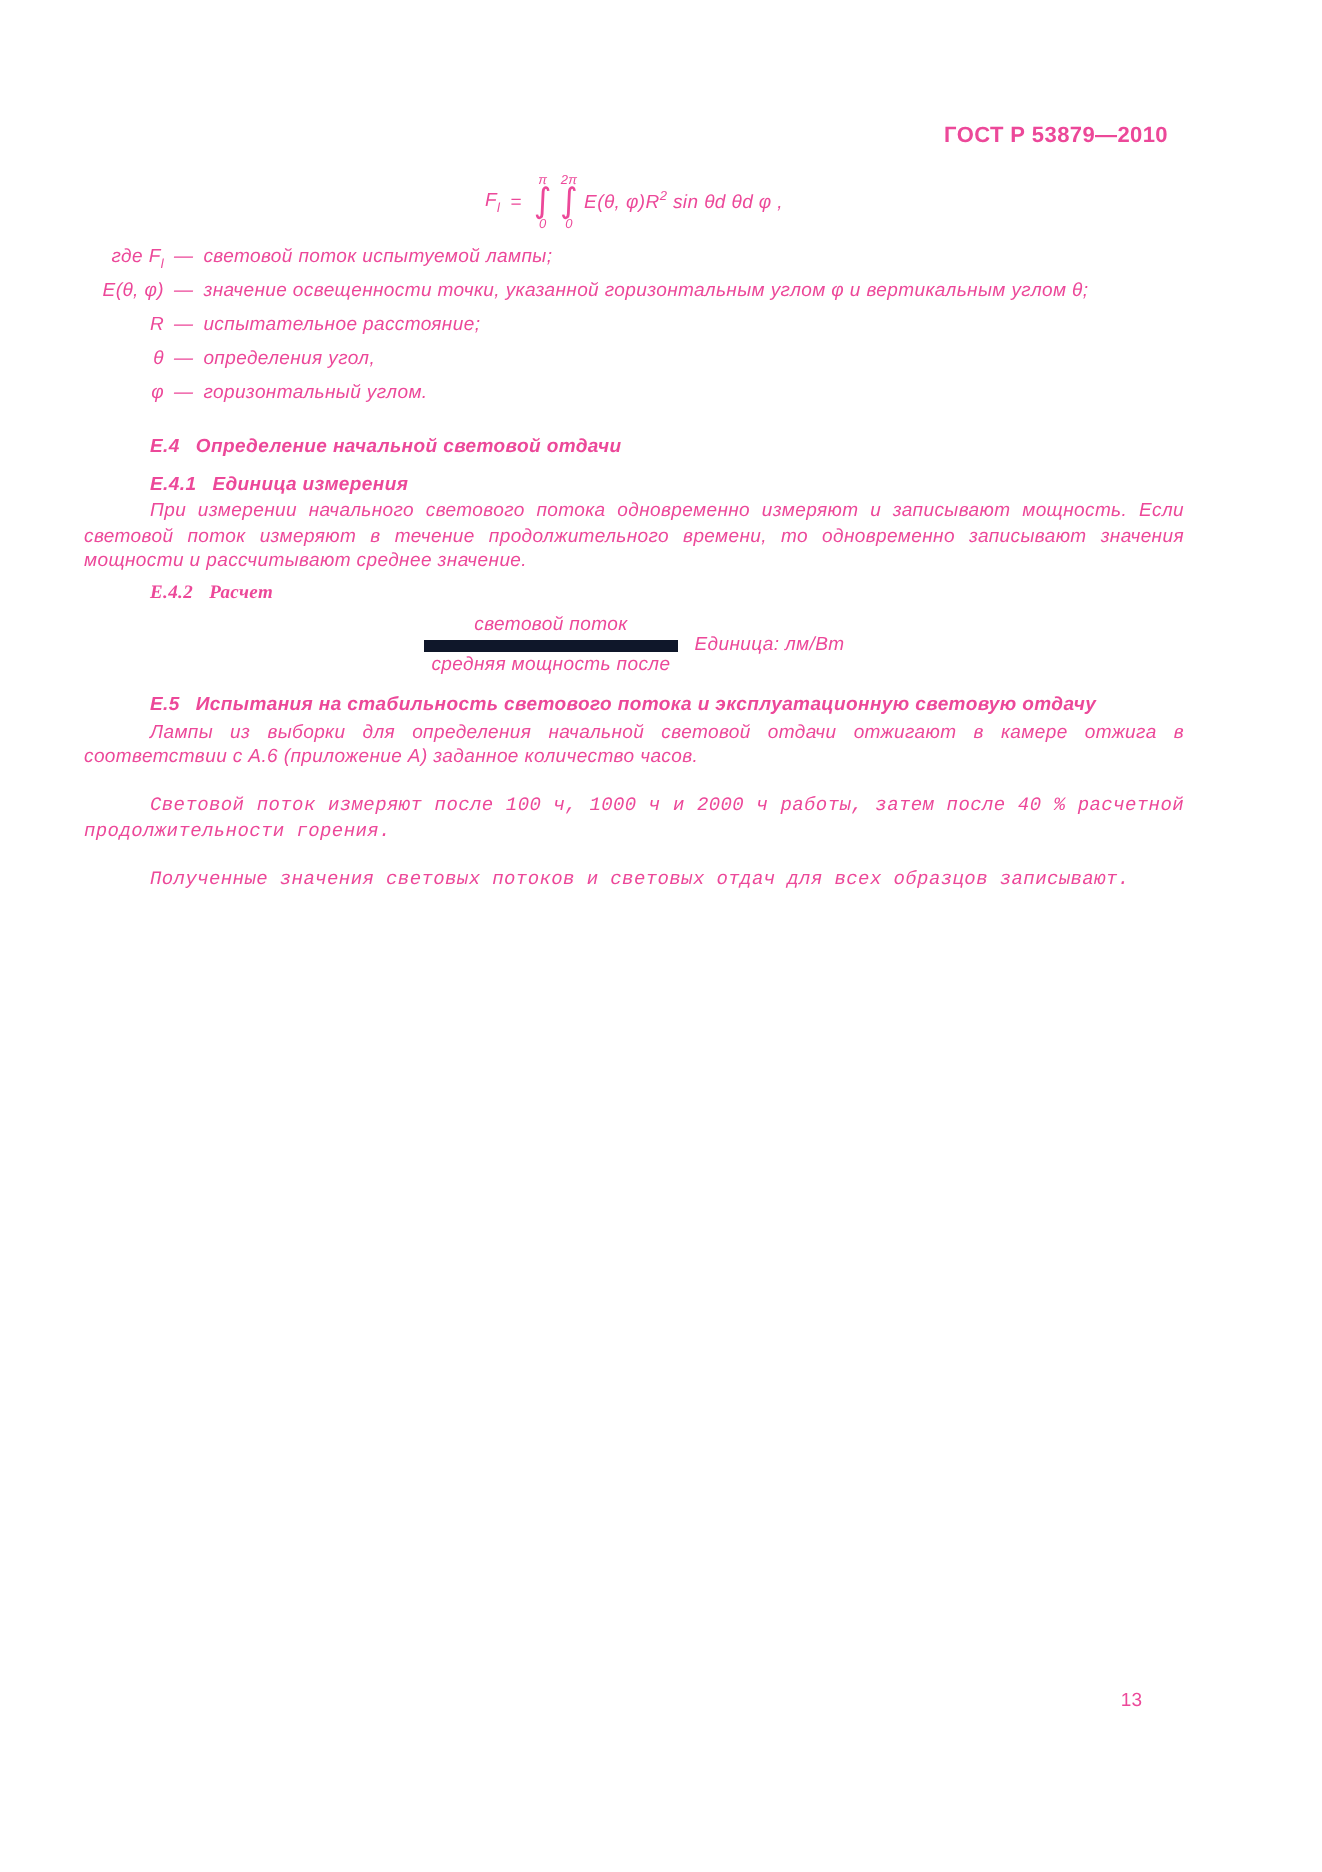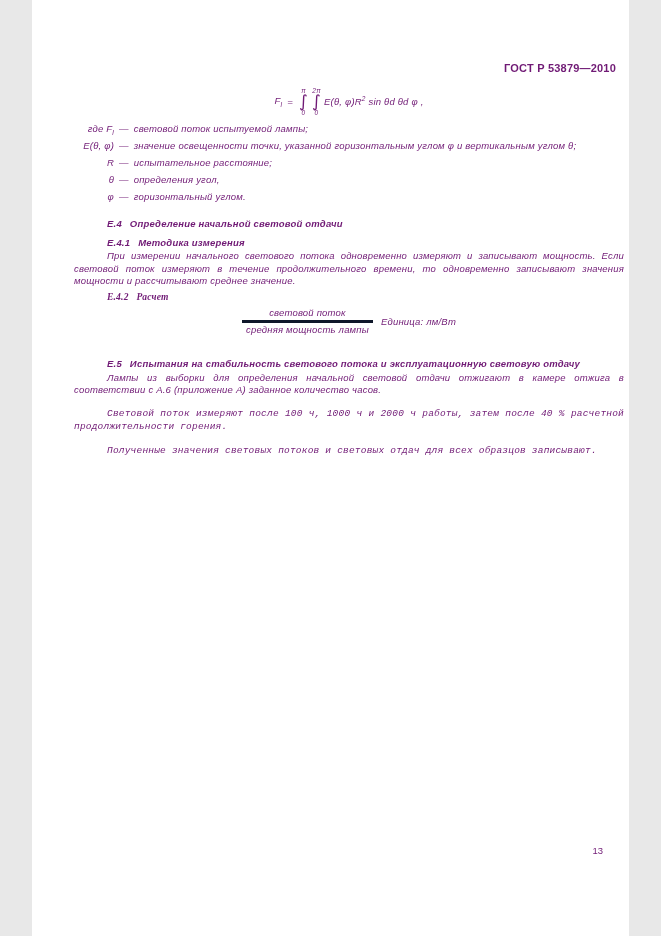--- a/index.html
+++ b/index.html
@@ -1,23 +1,23 @@
 <!DOCTYPE html>
 <html><head>
 <meta charset="utf-8">
 <style>
   html, body { margin: 0; padding: 0; background: #e8e8e8; }
   .page {
     position: relative;
-    width: 597px;
+    width: 661px;
     height: 936px;
     margin: 0 auto;
     background: #ffffff;
     font-family: "Liberation Sans", sans-serif;
-    color: #701a75;
+    color: #ec4899;
     overflow: hidden;
   }
   .content {
     position: absolute;
     left: 42px;
     top: 0;
     width: 550px;
   }
   .doc-header {
     margin-top: 62px;
@@ -82,21 +82,21 @@
     font-style: italic;
     font-size: 9.5px;
     letter-spacing: 0.2px;
     margin-left: 33px;
     line-height: 12px;
   }
   .h-num { margin-right: 8px; }
   .h-e4   { margin-top: 11px; font-style: italic; }
   .h-e41  { margin-top: 7px; margin-bottom: 1px; }
   .h-e42  { margin-top: 4px; margin-bottom: 1px; font-family: Liberation Serif, serif; }
-  .h-e5   { margin-top: 23px; margin-bottom: 2px; }
+  .h-e5   { margin-top: 9px; margin-bottom: 2px; }
   .para {
     font-style: italic;
     font-size: 9.5px;
     letter-spacing: 0.2px;
     line-height: 12.2px;
     text-align: justify;
     text-indent: 33px;
     margin: 0;
   }
   .para + .para { margin-top: 12px; font-family: Liberation Mono, monospace; }
@@ -113,21 +113,21 @@
   }
   .frac {
     display: inline-flex;
     flex-direction: column;
     align-items: center;
     text-align: center;
     line-height: 11.5px;
   }
   .frac-num {
     align-self: stretch;
-    border-bottom: 3px solid #0f172a;
+    border-bottom: 6px solid #0f172a;
     padding: 0 6px 1px;
   }
   .frac-den { padding: 1px 4px 0; }
   .frac-unit { margin-left: 8px; text-align: right; }
   
   .page-number {
     position: absolute;
     top: 845px;
     left: 28px;
     width: 543px;
@@ -185,32 +185,32 @@
         <span class="def-dash">—</span>
         <span class="def-desc">горизонтальный углом.</span>
       </div>
     </div>
 
     <div class="h h-e4">
       <span class="h-num">Е.4</span><span>Определение начальной световой отдачи</span>
     </div>
 
     <div class="h h-e41">
-      <span class="h-num">Е.4.1</span><span>Методика измерения</span>
+      <span class="h-num">Е.4.1</span><span>Единица измерения</span>
     </div>
     <p class="para">При измерении начального светового потока одновременно измеряют и записывают мощность. Если световой поток измеряют в течение продолжительного времени, то одновременно записывают значения мощности и рассчитывают среднее значение.</p>
 
     <div class="h h-e42">
       <span class="h-num">Е.4.2</span><span>Расчет</span>
     </div>
 
     <div class="efficacy-row">
       <span class="frac">
         <span class="frac-num">световой поток</span>
-        <span class="frac-den">средняя мощность лампы</span>
+        <span class="frac-den">средняя мощность после</span>
       </span>
       <span class="frac-unit">Единица: лм/Вт</span>
     </div>
 
     <div class="h h-e5">
       <span class="h-num">Е.5</span><span>Испытания на стабильность светового потока и эксплуатационную световую отдачу</span>
     </div>
     <p class="para">Лампы из выборки для определения начальной световой отдачи отжигают в камере отжига в соответствии с А.6 (приложение А) заданное количество часов.</p>
     <p class="para">Световой поток измеряют после 100 ч, 1000 ч и 2000 ч работы, затем после 40 % расчетной продолжительности горения.</p>
     <p class="para">Полученные значения световых потоков и световых отдач для всех образцов записывают.</p>

